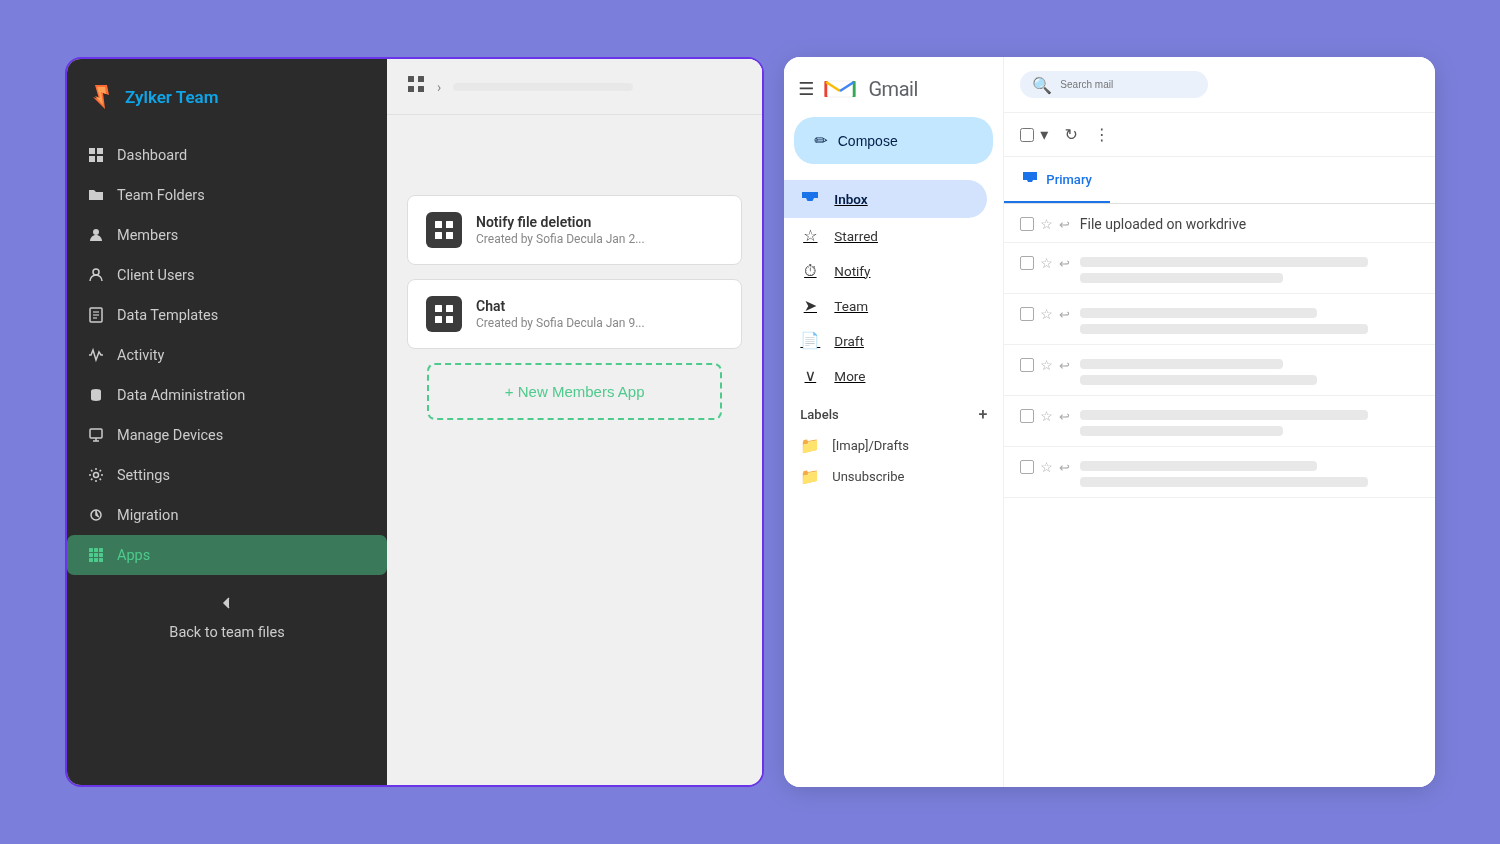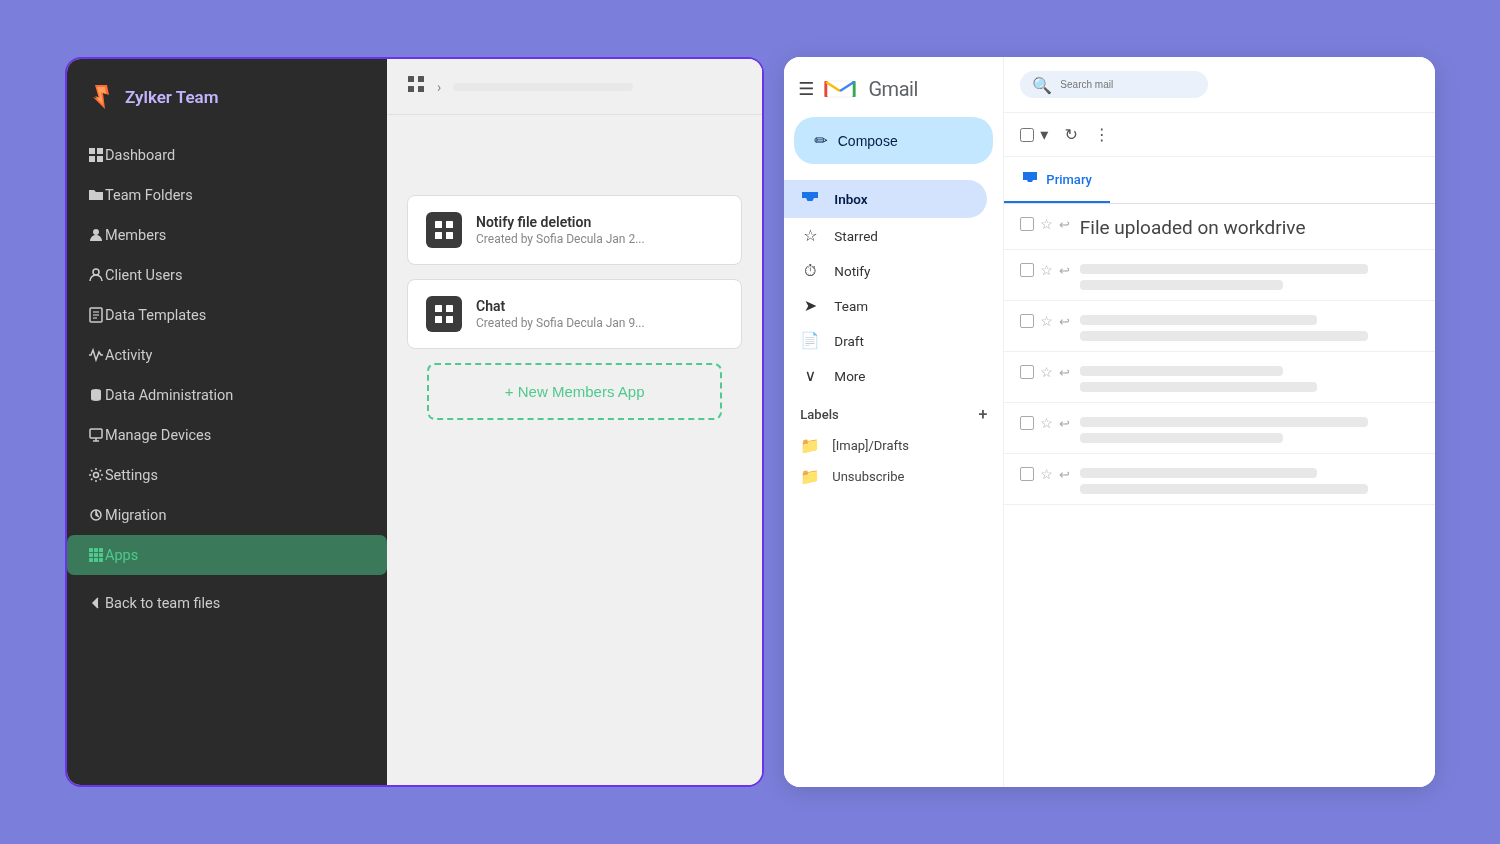--- a/index.html
+++ b/index.html
@@ -41,30 +41,31 @@
       align-items: center;
       gap: 10px;
       padding: 0 20px 24px 20px;
     }
     .brand-icon {
       width: 28px;
       height: 28px;
       flex-shrink: 0;
     }
     .brand-name {
-      color: #c4b5fd;
+      color: #0ea5e9;
       font-size: 17px;
       font-weight: 600;
     }
     .sidebar-nav {
       list-style: none;
     }
     .sidebar-nav li {
       display: flex;
       align-items: center;
+      gap: 12px;
       padding: 11px 20px;
       color: #ccc;
       font-size: 14.5px;
       cursor: pointer;
     }
     .sidebar-nav li.active {
       background: #3a7a5a;
       color: #4eca8c;
       border-radius: 7px;
     }
@@ -80,20 +81,21 @@
       width: 16px;
       height: 16px;
       fill: currentColor;
     }
     
     .sidebar-nav li.active .nav-icon {
       color: #4eca8c;
     }
     .back-item {
       margin-top: 8px;
+      flex-direction: column;
     }
     
     .content-area {
       flex: 1;
       background: #f0f0f0;
       padding: 0;
       display: flex;
       flex-direction: column;
     }
     .content-header {
@@ -230,20 +232,21 @@
       align-items: center;
       gap: 10px;
       cursor: pointer;
       font-size: 14px;
       font-weight: 500;
       color: #041e49;
       width: calc(100% - 20px);
     }
     .gmail-nav {
       list-style: none;
+      text-decoration: underline;
     }
     .gmail-nav li {
       display: flex;
       align-items: center;
       gap: 14px;
       padding: 8px 16px;
       font-size: 13.5px;
       color: #333;
       cursor: pointer;
       border-radius: 0 24px 24px 0;
@@ -399,21 +402,21 @@
     }
     .email-content {
       flex: 1;
     }
     .email-sender {
       font-size: 13px;
       font-weight: 600;
       color: #202124;
     }
     .email-subject {
-      font-size: 19px;
+      font-size: 14px;
       color: #444;
       margin-top: 2px;
     }
     .email-placeholder {
       height: 10px;
       background: #e8e8e8;
       border-radius: 4px;
       margin-top: 4px;
     }
     .email-placeholder.short {

